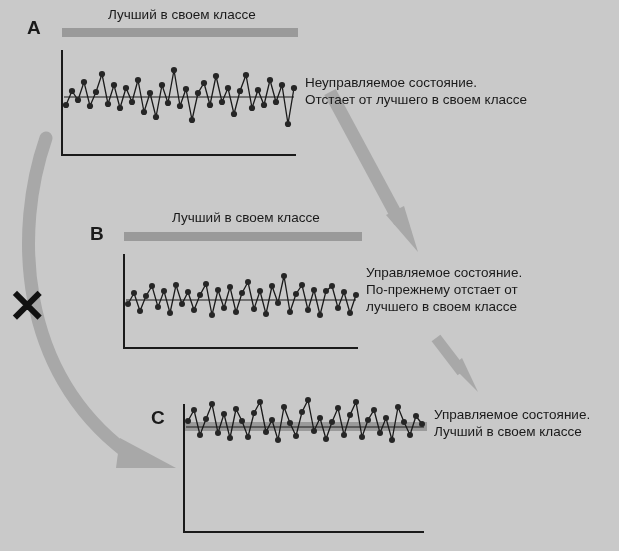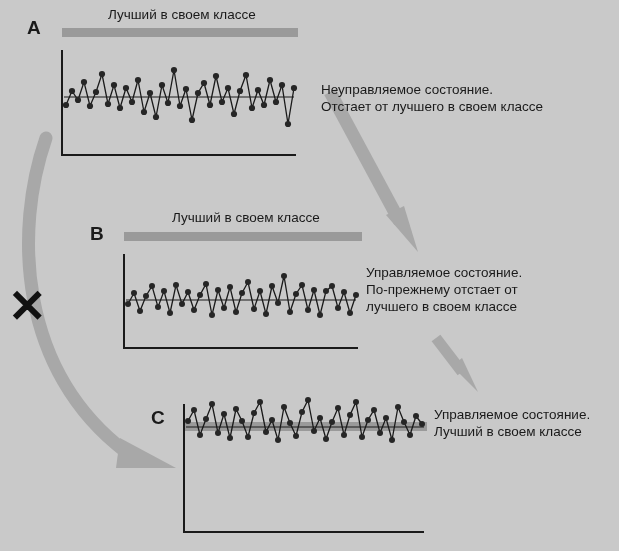--- a/index.html
+++ b/index.html
@@ -227,21 +227,21 @@
     </g>
   </svg>
 
   <div class="panel-letter" style="left:27px; top:18px;">A</div>
   <div class="panel-letter" style="left:90px; top:224px;">B</div>
   <div class="panel-letter" style="left:151px; top:408px;">C</div>
 
   <div class="bar-label" style="left:108px; top:7px;">Лучший в своем классе</div>
   <div class="bar-label" style="left:172px; top:210px;">Лучший в своем классе</div>
 
-  <div class="side-note" style="left:321px; top:74px;margin-top:7px;">Неуправляемое состояние.
+  <div class="side-note" style="left:305px; top:74px;">Неуправляемое состояние.
 Отстает от лучшего в своем классе</div>
   <div class="side-note" style="left:366px; top:264px;">Управляемое состояние.
 По-прежнему отстает от
 лучшего в своем классе</div>
   <div class="side-note" style="left:434px; top:406px;">Управляемое состояние.
 Лучший в своем классе</div>
 
   <div class="cross" style="left:8px; top:283px;">✕</div>
 
 </div>

